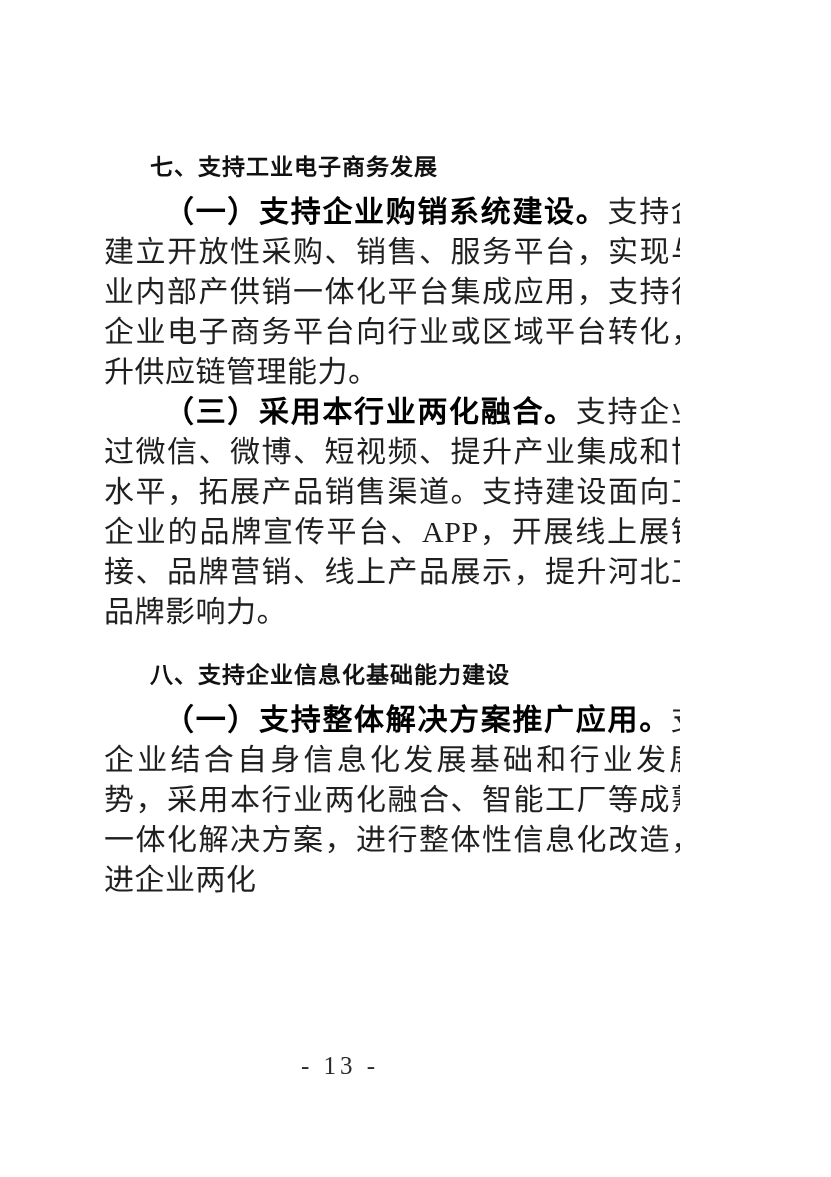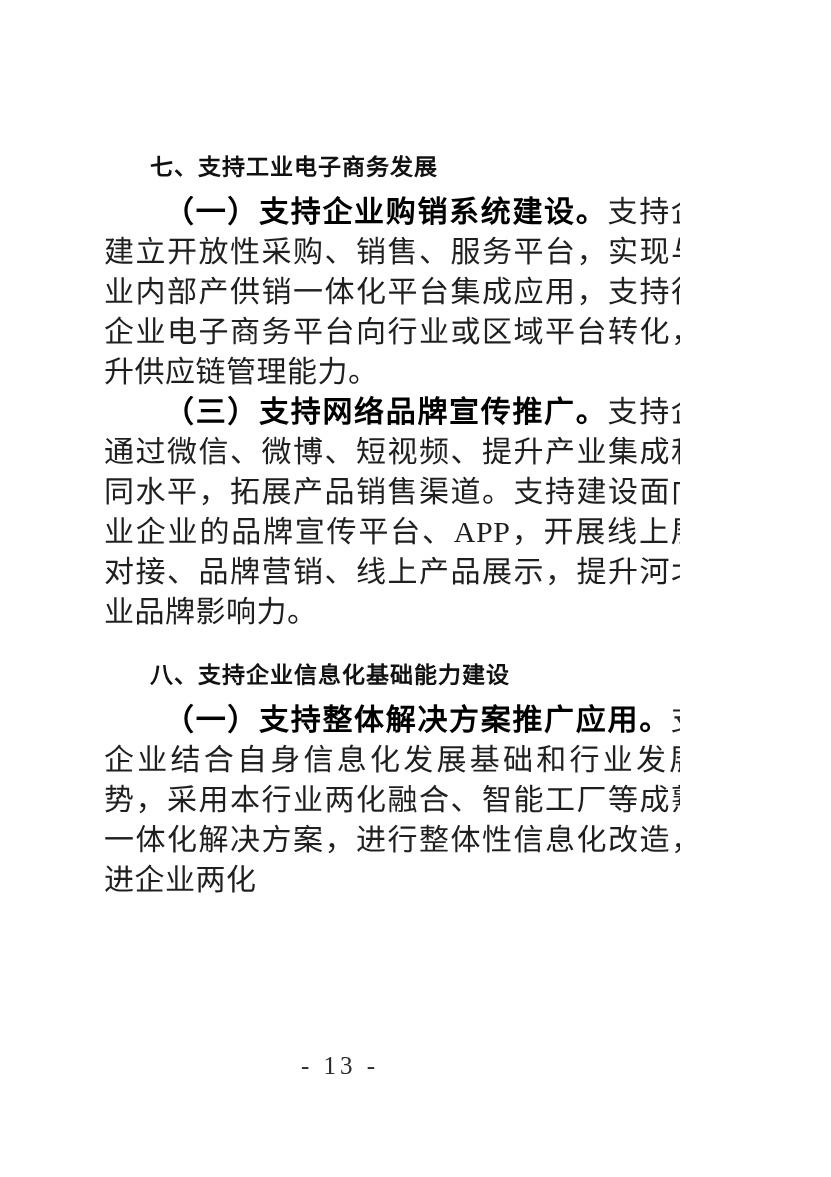--- a/index.html
+++ b/index.html
@@ -66,21 +66,21 @@
 <body>
 
 <div class="page">
   <main class="content">
 
     <h2 class="sec-heading">七、支持工业电子商务发展</h2>
 
     <p class="para"><span class="lead">（一）支持企业购销系统建设。</span><span>支持企业建立开放性采购、销售、服务平台，实现与企业内部产供销一体化平台集成应用，支持行业企业电子商务平台向行业或区域平台转化，提升供应链管理能力。</span></p>
 
 
-    <p class="para"><span class="lead">（三）支持网络品牌宣传推广。</span><span>支持企业通过微信、微博、短视频、提升产业集成和协同水平，拓展产品销售渠道。支持建设面向工业企业的品牌宣传平台、APP，开展线上展销对接、品牌营销、线上产品展示，提升河北工业品牌影响力。</span></p>
+    <p class="para"><span class="lead">（三）采用本行业两化融合。</span><span>支持企业通过微信、微博、短视频、提升产业集成和协同水平，拓展产品销售渠道。支持建设面向工业企业的品牌宣传平台、APP，开展线上展销对接、品牌营销、线上产品展示，提升河北工业品牌影响力。</span></p>
 
     <h2 class="sec-heading spaced">八、支持企业信息化基础能力建设</h2>
 
     <p class="para"><span class="lead">（一）支持整体解决方案推广应用。</span><span>支持企业结合自身信息化发展基础和行业发展趋势，采用本行业两化融合、智能工厂等成熟的一体化解决方案，进行整体性信息化改造，促进企业两化</span></p>
 
   </main>
 
   <footer class="page-footer">
     <span>- 13 -</span>
   </footer>

